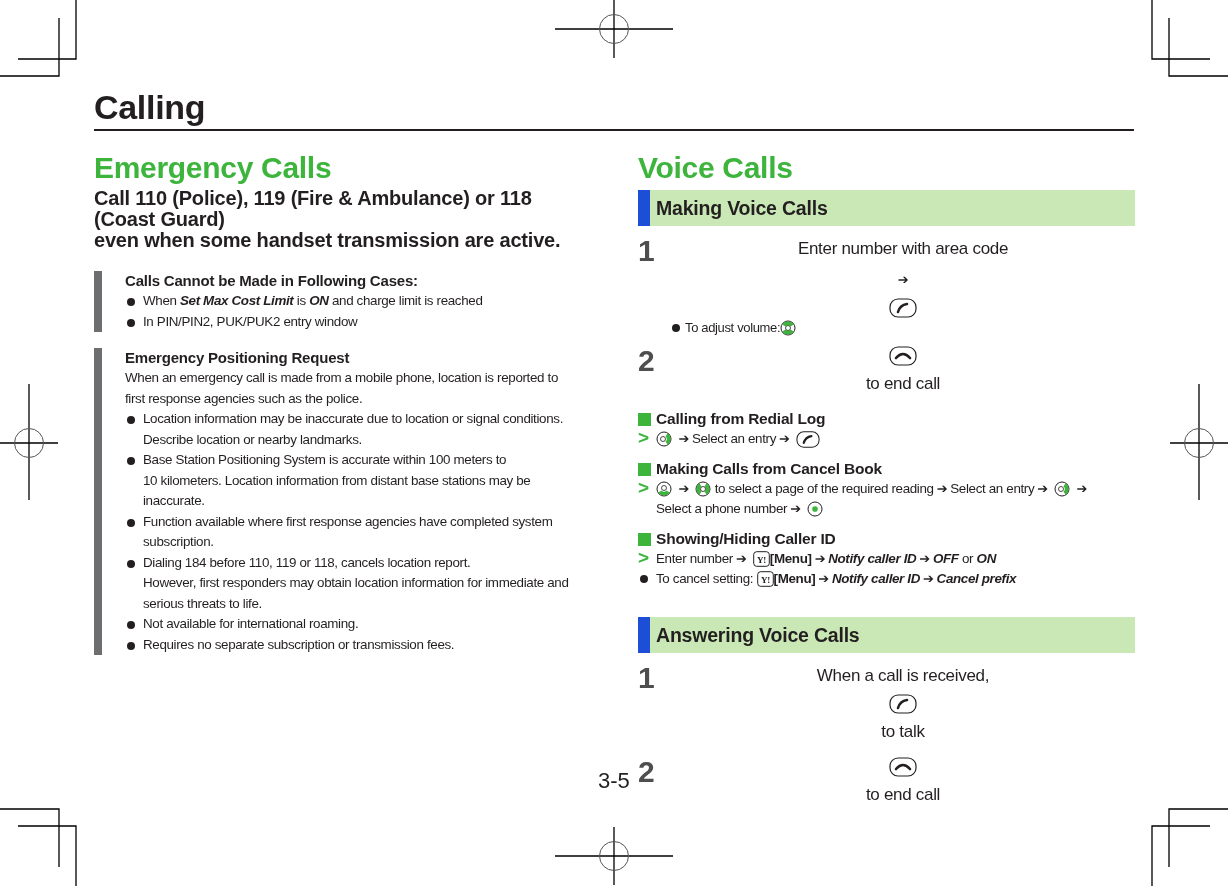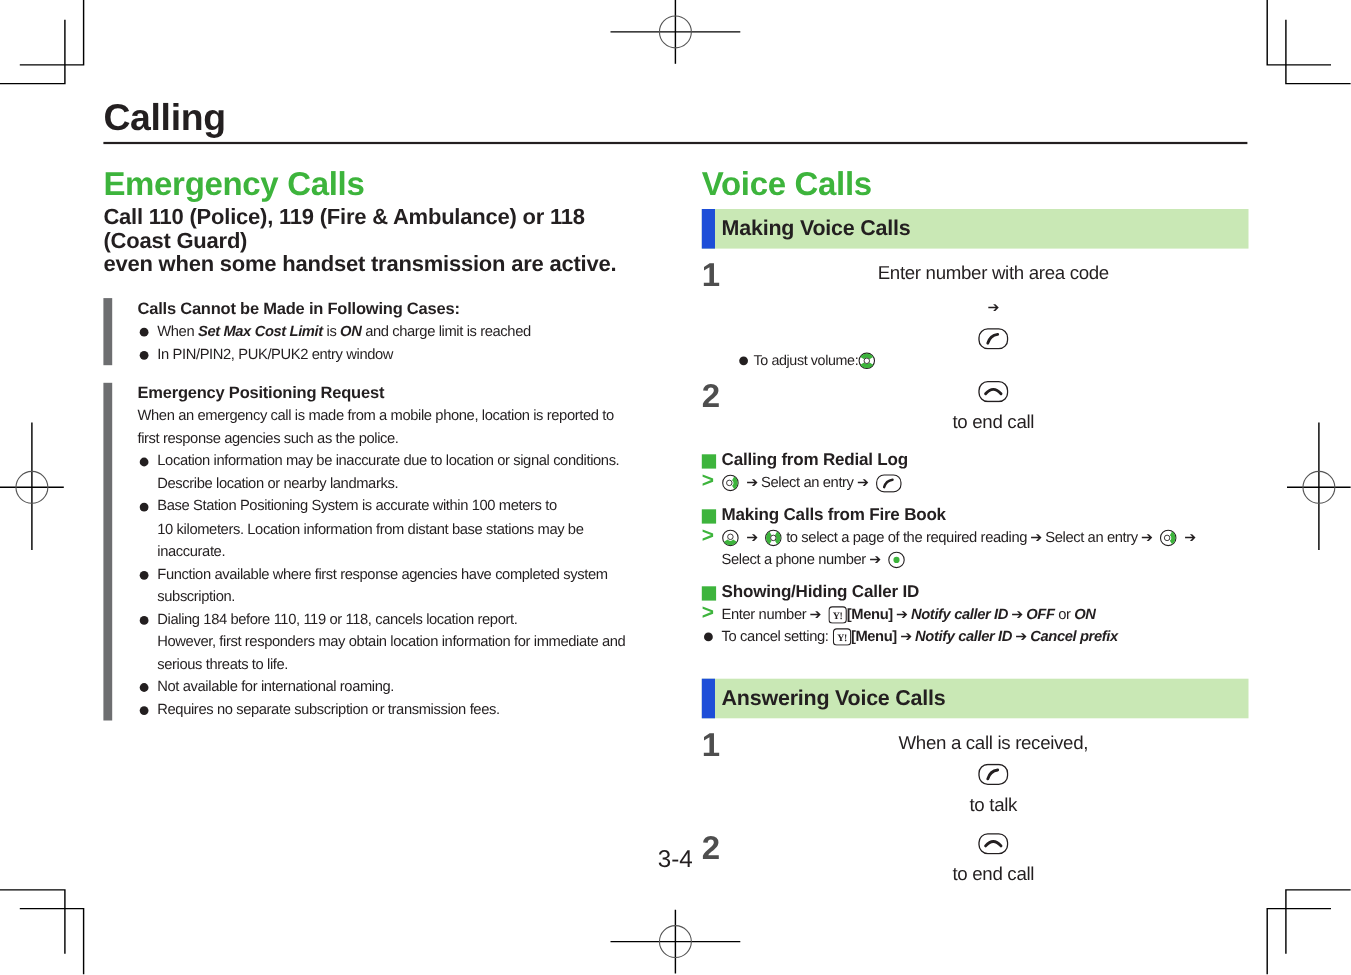--- a/index.html
+++ b/index.html
@@ -187,21 +187,21 @@
       <svg class="key" width="24" height="17" viewBox="0 0 28 20">
           <rect x="1" y="1" width="26" height="18" rx="8" fill="#fff" stroke="#231f20" stroke-width="1.2"></rect>
           <path d="M9 14 Q11 7 18 6" stroke="#231f20" stroke-width="2.6" fill="none" stroke-linecap="round"></path>
         </svg>
     </div>
   </div>
 
   <div style="margin-top:10px;">
     <div class="sq-head">
         <span class="sq"></span>
-        <span>Making Calls from Fire Book</span>
+        <span>Making Calls from Cancel Book</span>
       </div>
     <div class="proc">
       <span class="proc-arrow">&gt;</span>
       <svg class="key" width="16" height="16" viewBox="0 0 16 16">
           <circle cx="8" cy="8" r="7" fill="#fff" stroke="#231f20" stroke-width="1"></circle>
           <path d="M2.2 11.5 A7 7 0 0 0 13.8 11.5 L10.5 9.5 A3 3 0 0 1 5.5 9.5 Z" fill="#3db43c"></path>
           <circle cx="8" cy="7" r="2.5" fill="#fff" stroke="#231f20" stroke-width="0.8"></circle>
         </svg>
       <span class="arrow">➔</span>
       <svg class="key" width="16" height="16" viewBox="0 0 16 16">
@@ -267,13 +267,13 @@
     <div class="step-text">
       <svg class="key" width="28" height="20" viewBox="0 0 28 20">
           <rect x="1" y="1" width="26" height="18" rx="8" fill="#fff" stroke="#231f20" stroke-width="1.2"></rect>
           <path d="M7 12 Q14 4 21 12" stroke="#231f20" stroke-width="2.6" fill="none" stroke-linecap="round"></path>
         </svg>
       <span>to end call</span>
     </div>
   </div>
 </div>
 
-<div class="page-num">3-4</div>
+<div class="page-num">3-5</div>
 
 </body></html>

